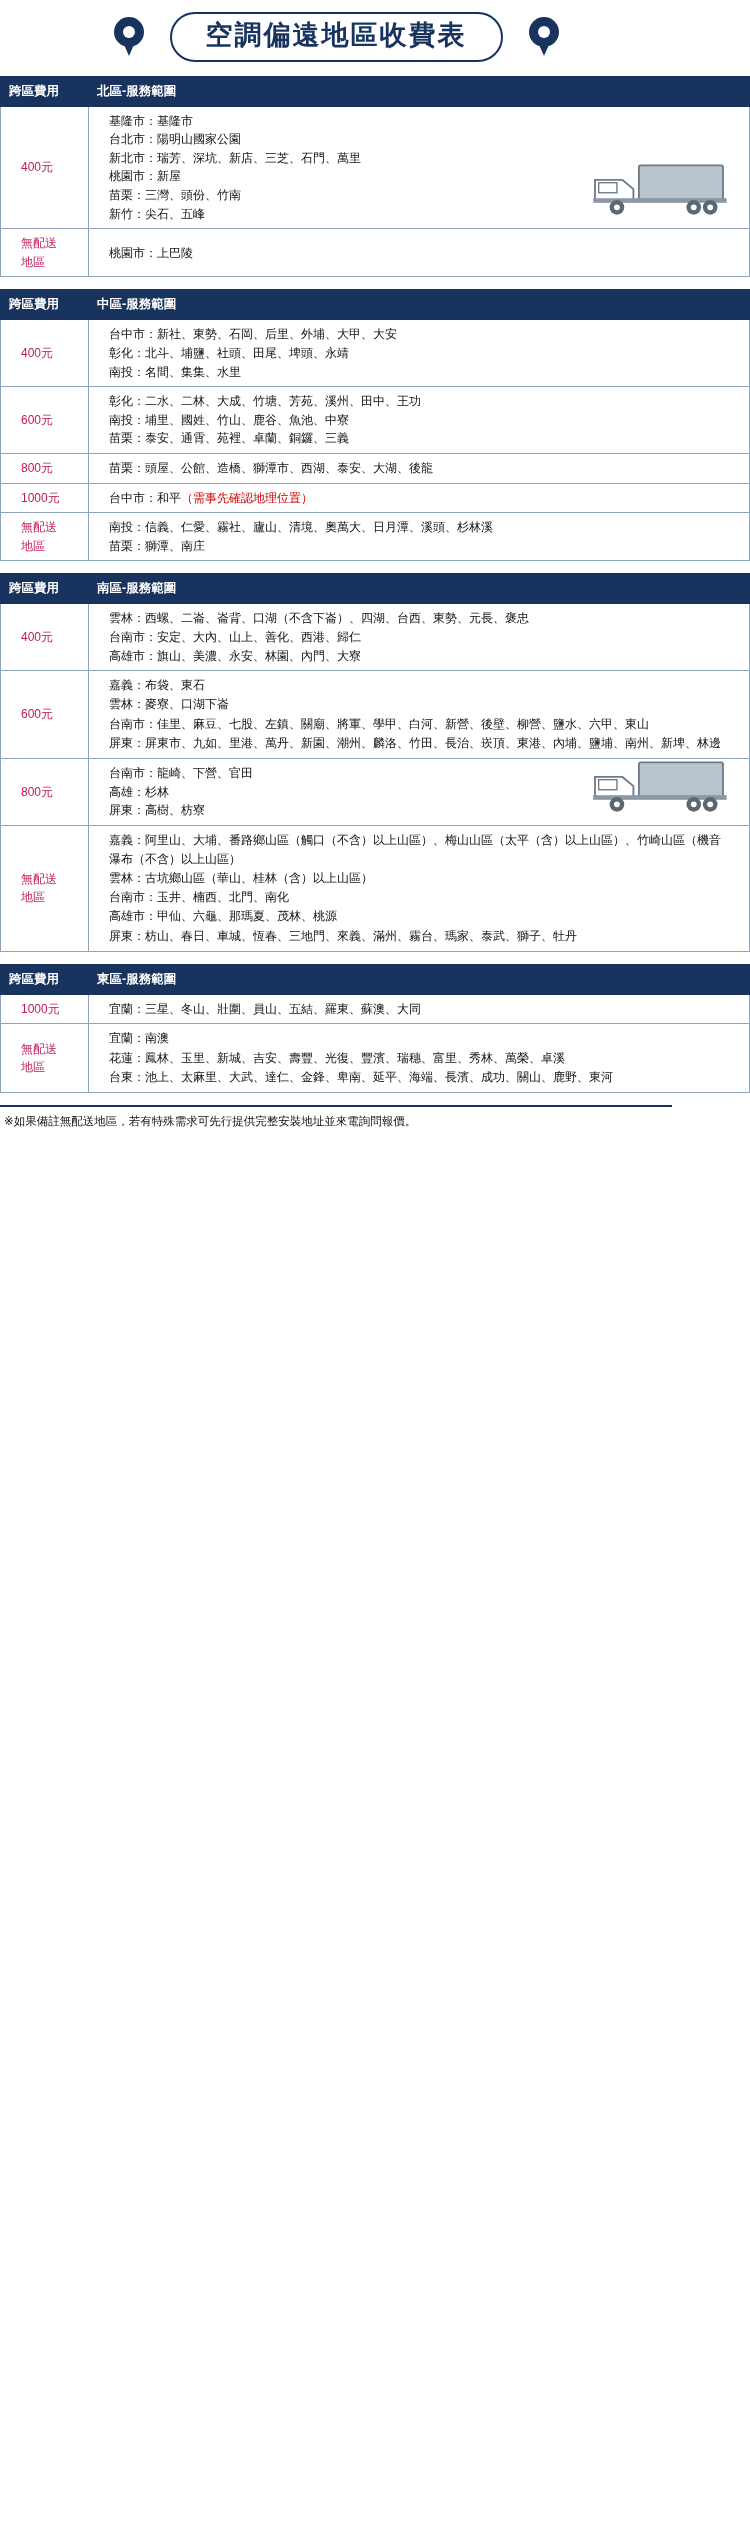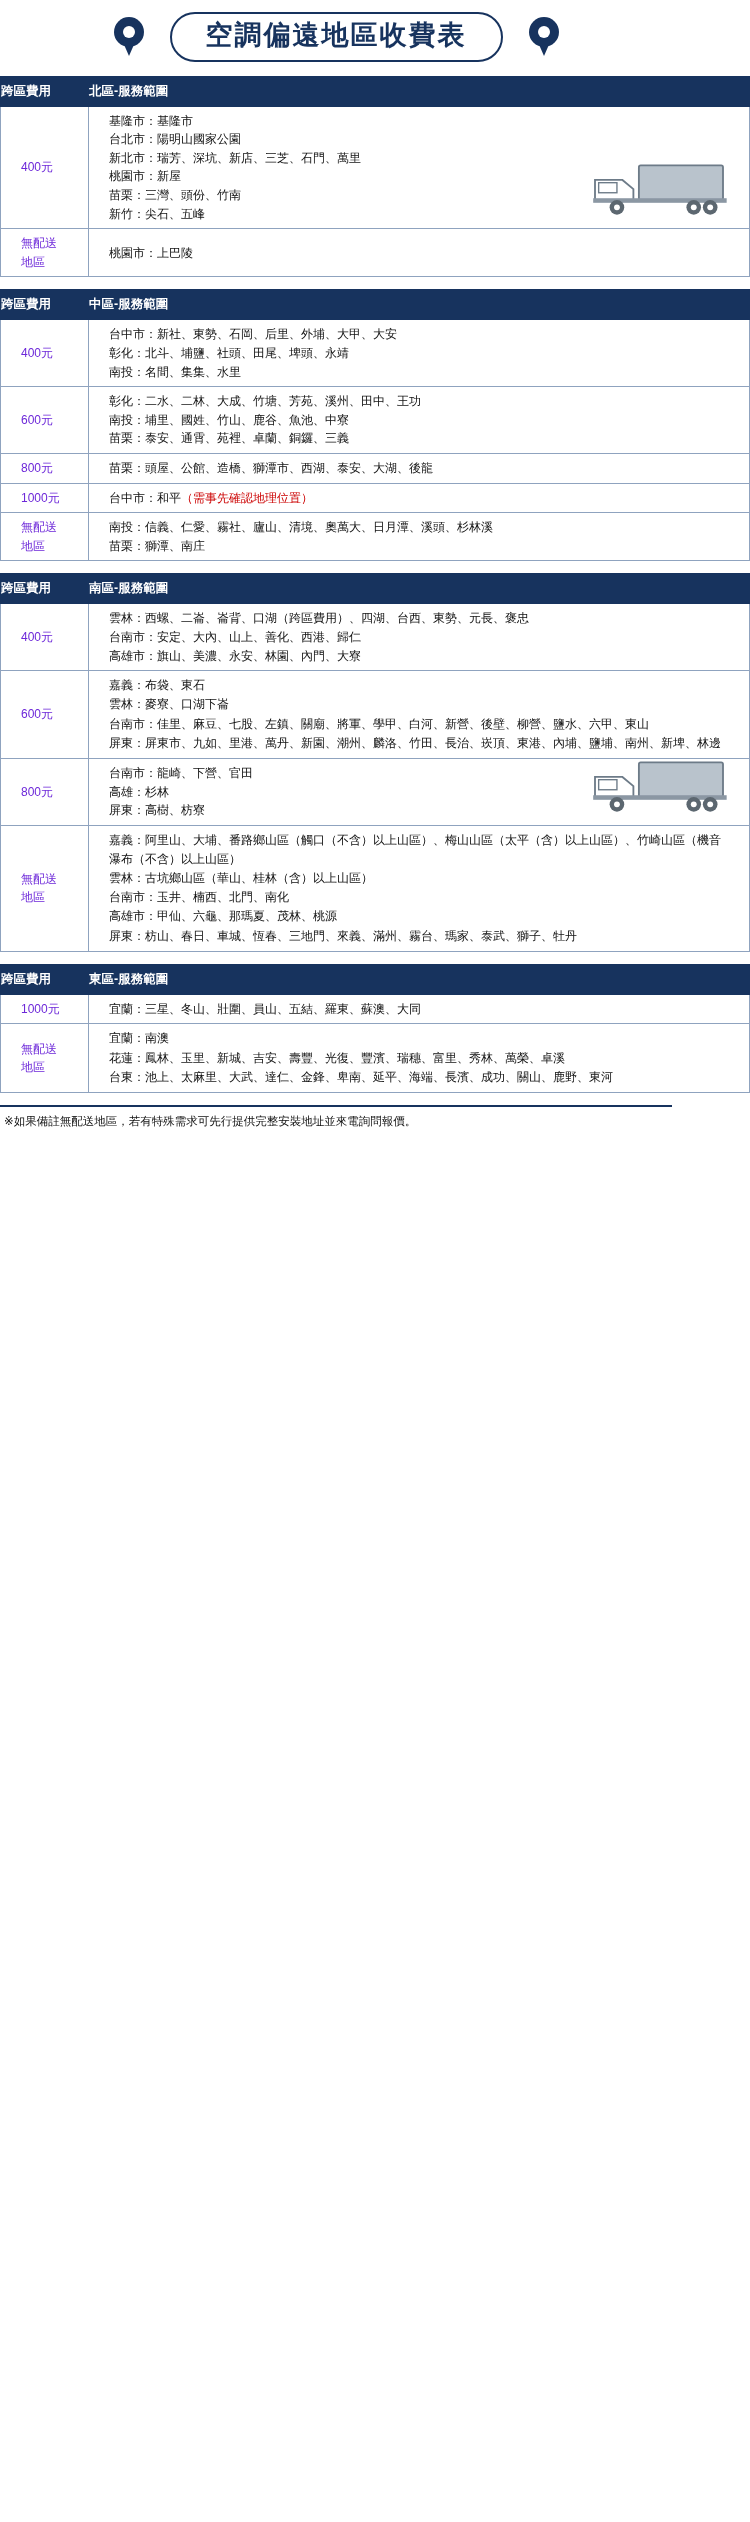--- a/index.html
+++ b/index.html
@@ -73,35 +73,35 @@
     width: 750px;
     border-collapse: collapse;
     table-layout: fixed;
     font-size: 12px;
   }
   table.zone th {
     background: #17335e;
     color: #ffffff;
     font-weight: bold;
     text-align: left;
-    padding: 6px 0;
+    padding: 6px 8px;
     font-size: 12.5px;
     border: 1px solid #17335e;
   }
   table.zone th.c1 { width: 88px; }
   table.zone td {
     border: 1px solid #8fa3bf;
     padding: 5px 20px;
     vertical-align: middle;
     line-height: 1.55;
   }
   td.fee {
     width: 88px;
     font-size: 12px;
-    color: #6d28d9;
+    color: #be185d;
     vertical-align: middle;
   }
   td.area {
     font-size: 12px;
     color: #111;
   }
   td.area.tall { line-height: 1.6; }
   .note-red { color: #cc0000; }
 
   
@@ -230,21 +230,21 @@
   <div class="region">
     <table class="zone">
       <tbody>
           <tr>
         <th class="c1">跨區費用</th>
         <th>南區-服務範圍</th>
       </tr>
       <tr>
         <td class="fee">400元</td>
         <td class="area">
-          <div>雲林：西螺、二崙、崙背、口湖（跨區費用）、四湖、台西、東勢、元長、褒忠</div>
+          <div>雲林：西螺、二崙、崙背、口湖（不含下崙）、四湖、台西、東勢、元長、褒忠</div>
           <div>台南市：安定、大內、山上、善化、西港、歸仁</div>
           <div>高雄市：旗山、美濃、永安、林園、內門、大寮</div>
         </td>
       </tr>
       <tr>
         <td class="fee">600元</td>
         <td class="area tall">
           <div>嘉義：布袋、東石</div>
           <div>雲林：麥寮、口湖下崙</div>
           <div>台南市：佳里、麻豆、七股、左鎮、關廟、將軍、學甲、白河、新營、後壁、柳營、鹽水、六甲、東山</div>

